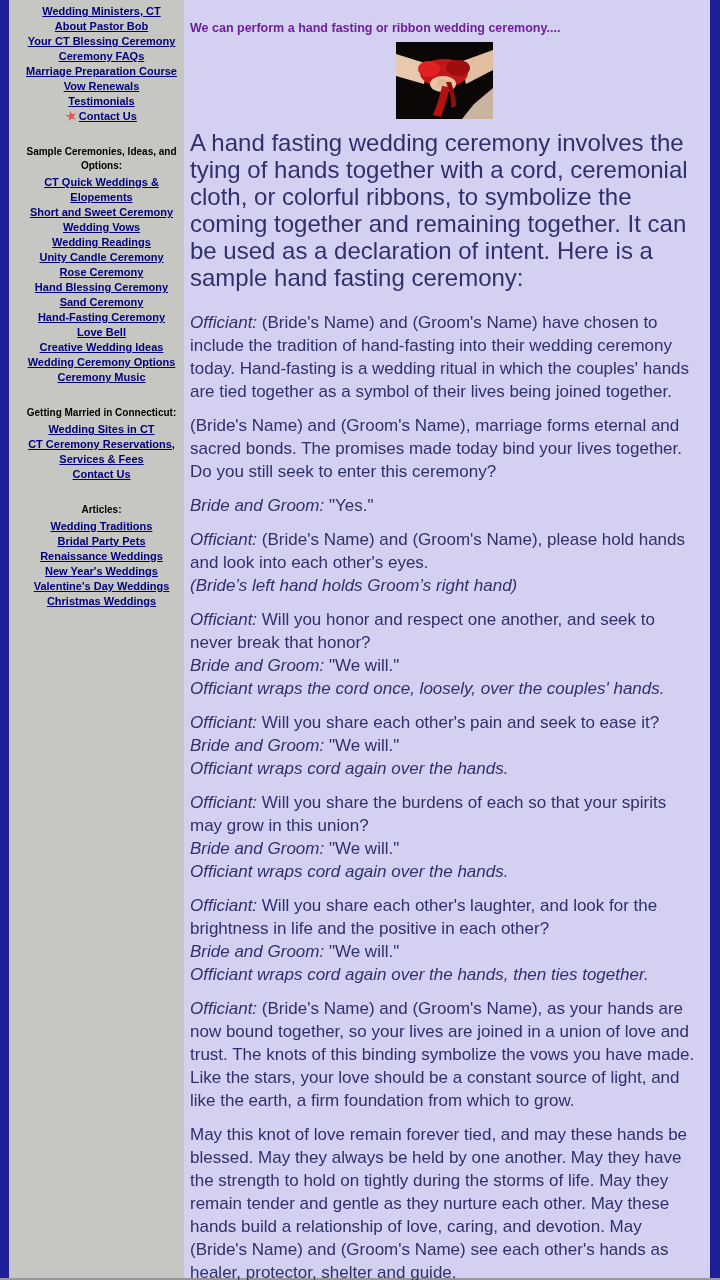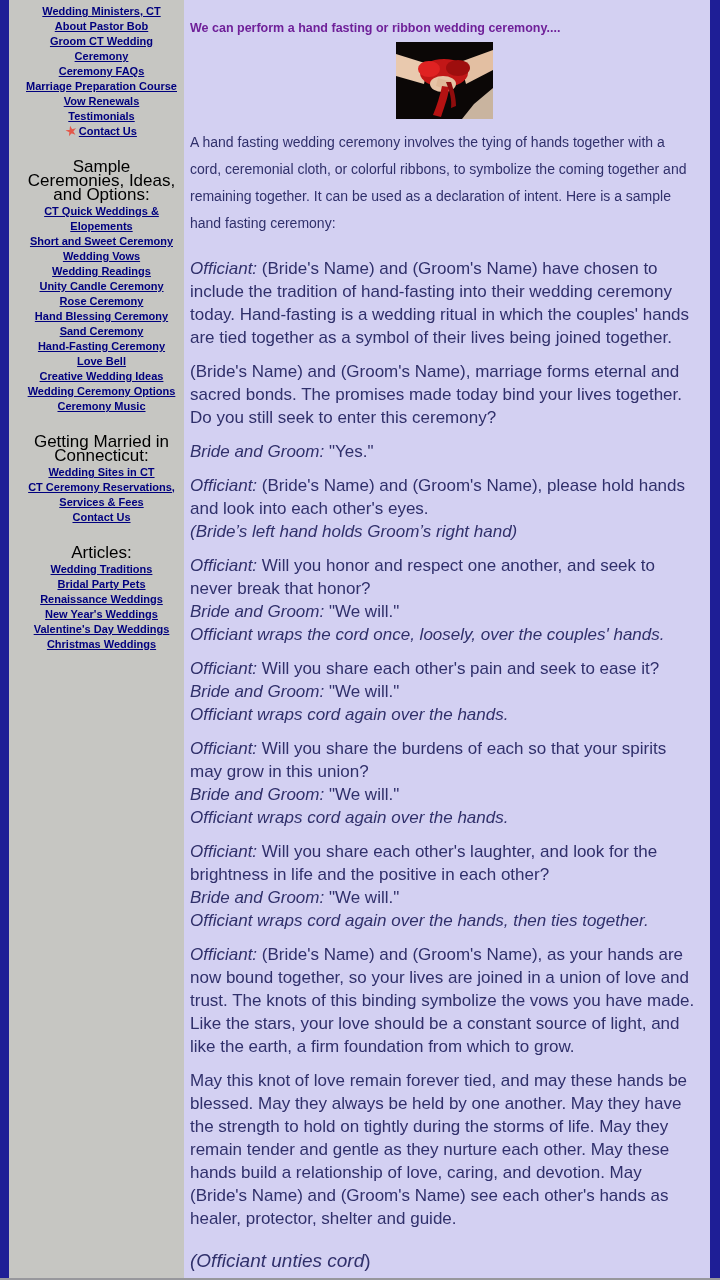--- a/index.html
+++ b/index.html
@@ -3,44 +3,44 @@
 <meta charset="utf-8">
 <style>
   html,body{margin:0;padding:0;background:#ffffff;}
   body{width:720px;height:1280px;overflow:hidden;font-family:"Liberation Sans",sans-serif;}
   .page{display:flex;width:720px;height:1280px;border-bottom:2px solid #97979c;box-sizing:border-box;}
   .edge{background:#1e1e96;}
   .edge-left{width:9px;}
   .edge-right{width:10px;}
   .sidebar{width:175px;background:#c6c6c2;box-sizing:border-box;padding:4px 5px 10px 15px;text-align:center;}
   .sb-section{margin-bottom:21px;}
-  .sb-header{font-size:17px;font-weight:normal;color:#000000;line-height:14px;margin:0 0 2px 0;}
+  .sb-header{font-size:10px;font-weight:bold;color:#000000;line-height:14px;margin:0 0 2px 0;}
   .sb-link{display:block;font-size:11px;font-weight:bold;color:#00007e;text-decoration:underline;line-height:15px;cursor:pointer;}
   .sb-link .star{color:#e4584a;text-decoration:none;display:inline-block;margin-right:2px;font-size:12px;transform:rotate(-12deg);}
   .content{flex:1;background:#d3d0f2;box-sizing:border-box;padding:20px 12px 0 6px;color:#30306b;}
   .intro-note{margin:0 0 6px 0;font-size:12.5px;font-weight:bold;color:#6f2099;line-height:16px;}
   .photo-wrap{text-align:center;margin:6px 0 6px 0;}
   .photo{display:inline-block;width:97px;height:77px;line-height:0;}
-  .lead{margin:2px 0 0 0;font-size:14px;line-height:27px;}
+  .lead{margin:2px 0 0 0;font-size:24px;line-height:27px;}
   .para{font-size:17px;line-height:23px;margin:11px 0 11px 0;}
   .para.first{margin-top:20px;}
   .para.large{font-size:19px;line-height:25px;margin-top:18px;}
   .it{font-style:italic;}
 </style>
 </head>
 <body>
 
 <div class="page">
   <div class="edge edge-left"></div>
 
   <aside class="sidebar" id="sidebar">
       <div class="sb-section">
         <a class="sb-link">Wedding Ministers, CT</a>
         <a class="sb-link">About Pastor Bob</a>
-        <a class="sb-link">Groom CT Wedding Ceremony</a>
+        <a class="sb-link">Your CT Blessing Ceremony</a>
         <a class="sb-link">Ceremony FAQs</a>
         <a class="sb-link">Marriage Preparation Course</a>
         <a class="sb-link">Vow Renewals</a>
         <a class="sb-link">Testimonials</a>
         <a class="sb-link"><span class="star">★</span>Contact Us</a>
       </div>
       <div class="sb-section">
         <div class="sb-header">Sample Ceremonies, Ideas, and Options:</div>
         <a class="sb-link">CT Quick Weddings &amp; Elopements</a>
         <a class="sb-link">Short and Sweet Ceremony</a>

